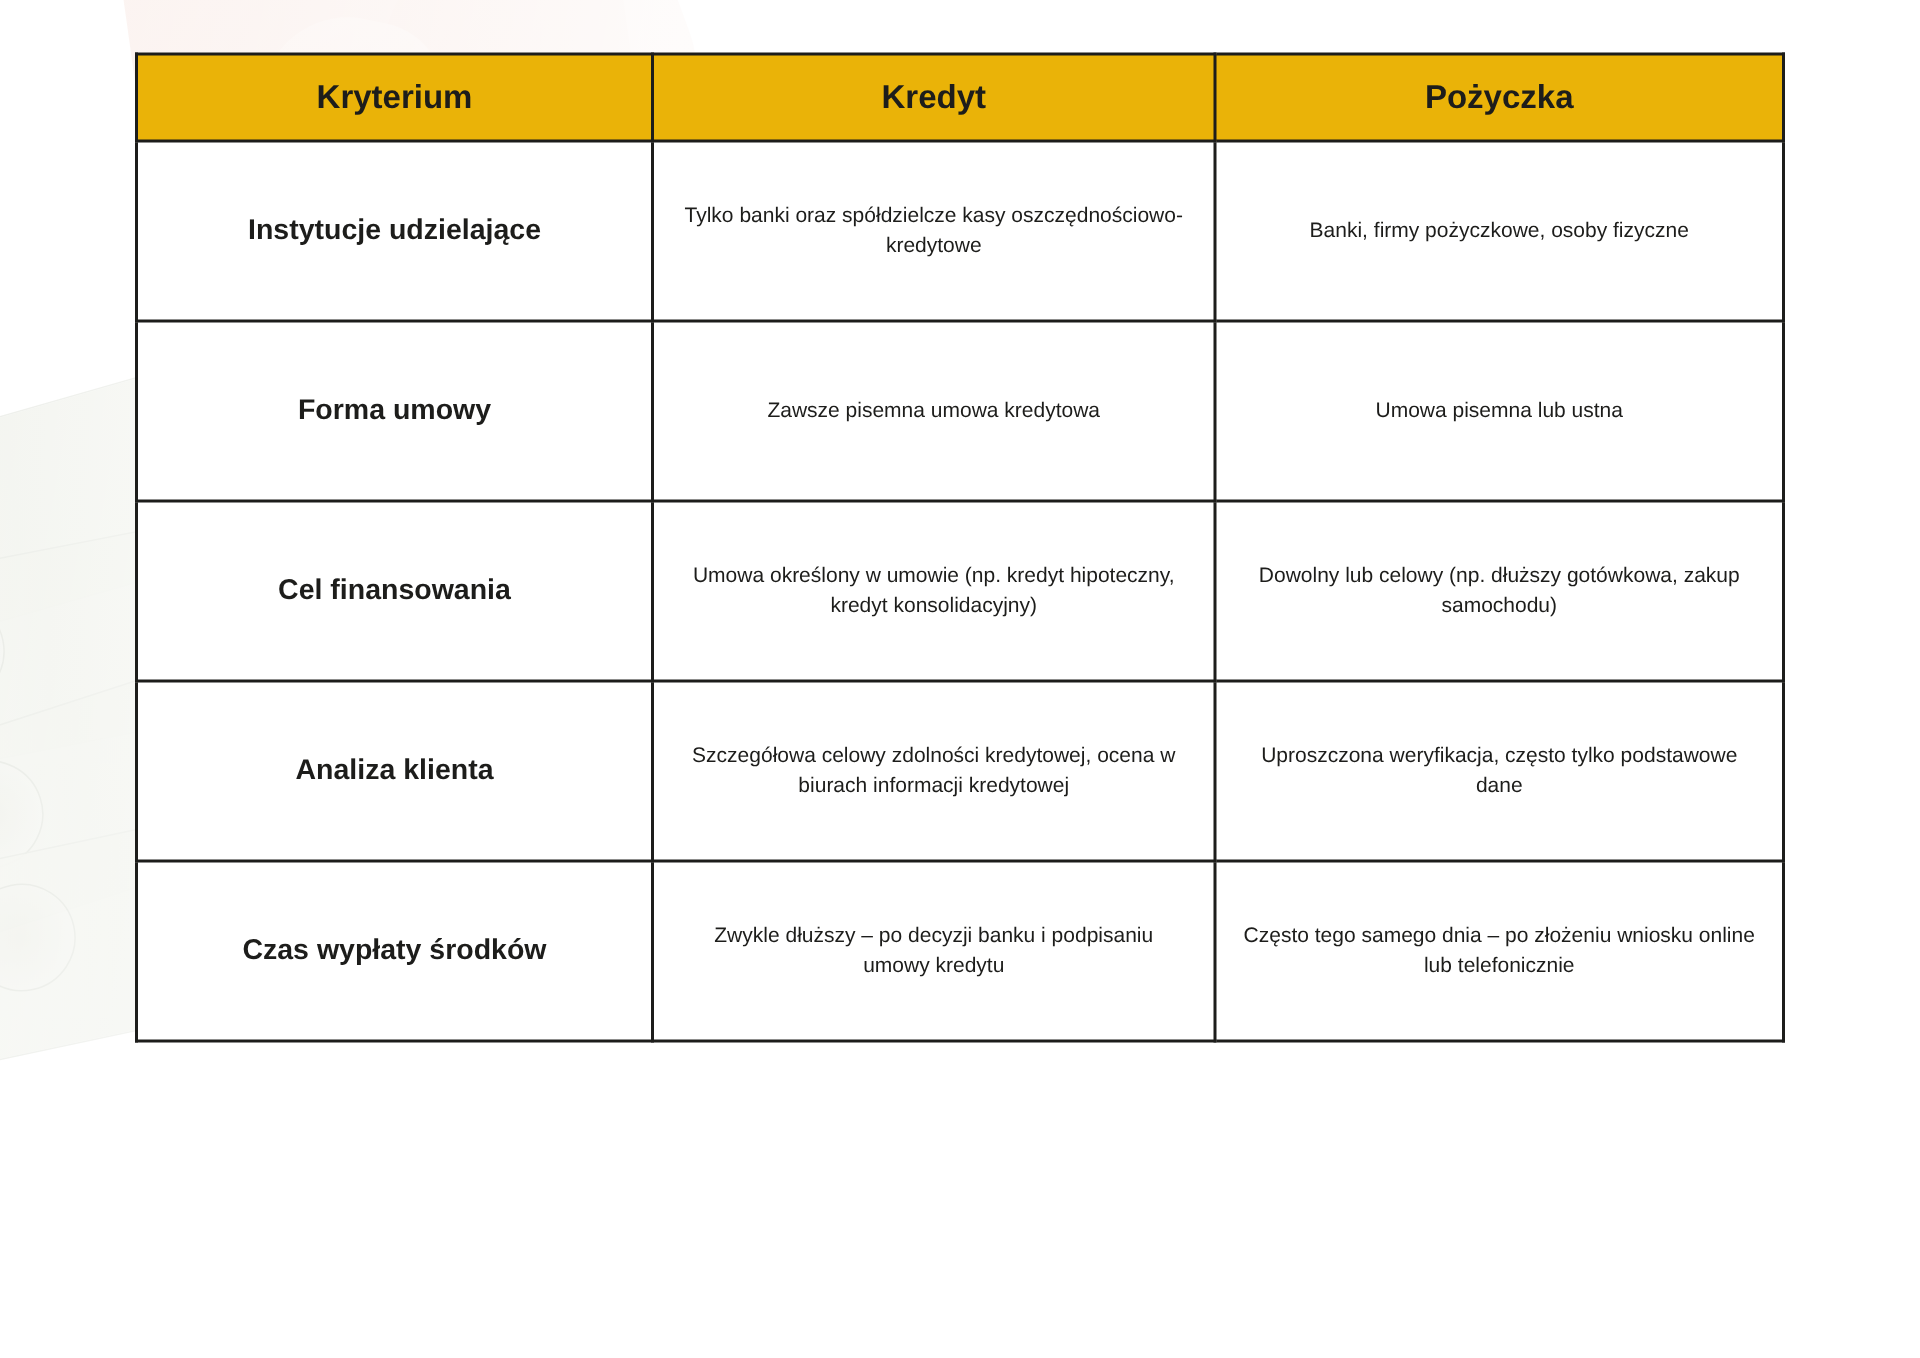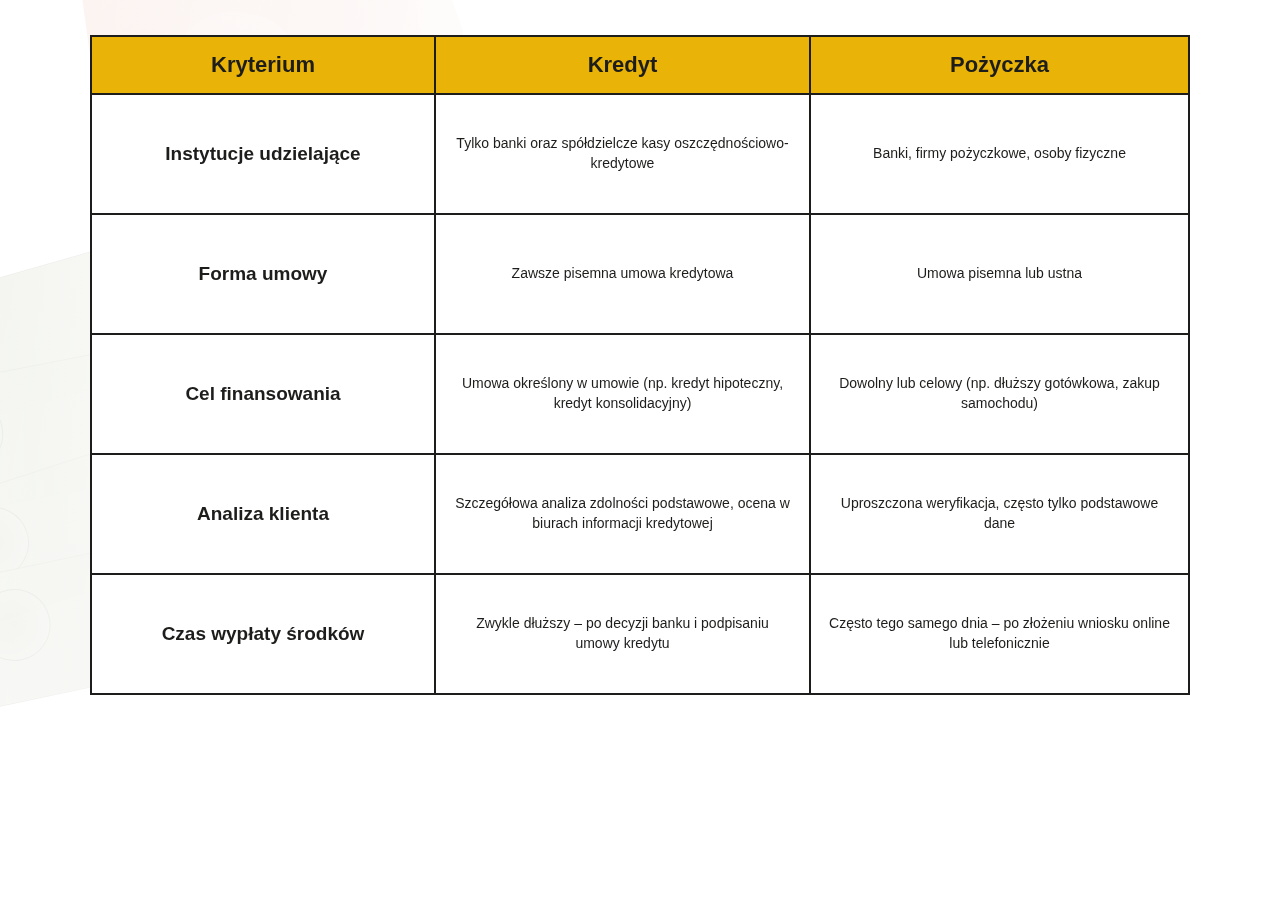--- a/index.html
+++ b/index.html
@@ -188,21 +188,21 @@
         <td>Zawsze pisemna umowa kredytowa</td>
         <td>Umowa pisemna lub ustna</td>
       </tr>
       <tr>
         <td class="crit">Cel finansowania</td>
         <td>Umowa określony w umowie (np. kredyt hipoteczny, kredyt konsolidacyjny)</td>
         <td>Dowolny lub celowy (np. dłuższy gotówkowa, zakup samochodu)</td>
       </tr>
       <tr>
         <td class="crit">Analiza klienta</td>
-        <td>Szczegółowa analiza zdolności podstawowe, ocena w biurach informacji kredytowej</td>
+        <td>Szczegółowa celowy zdolności kredytowej, ocena w biurach informacji kredytowej</td>
         <td>Uproszczona weryfikacja, często tylko podstawowe dane</td>
       </tr>
       <tr>
         <td class="crit">Czas wypłaty środków</td>
         <td>Zwykle dłuższy – po decyzji banku i podpisaniu umowy kredytu</td>
         <td>Często tego samego dnia – po złożeniu wniosku online lub telefonicznie</td>
       </tr>
     </tbody>
   </table>
 </div>

